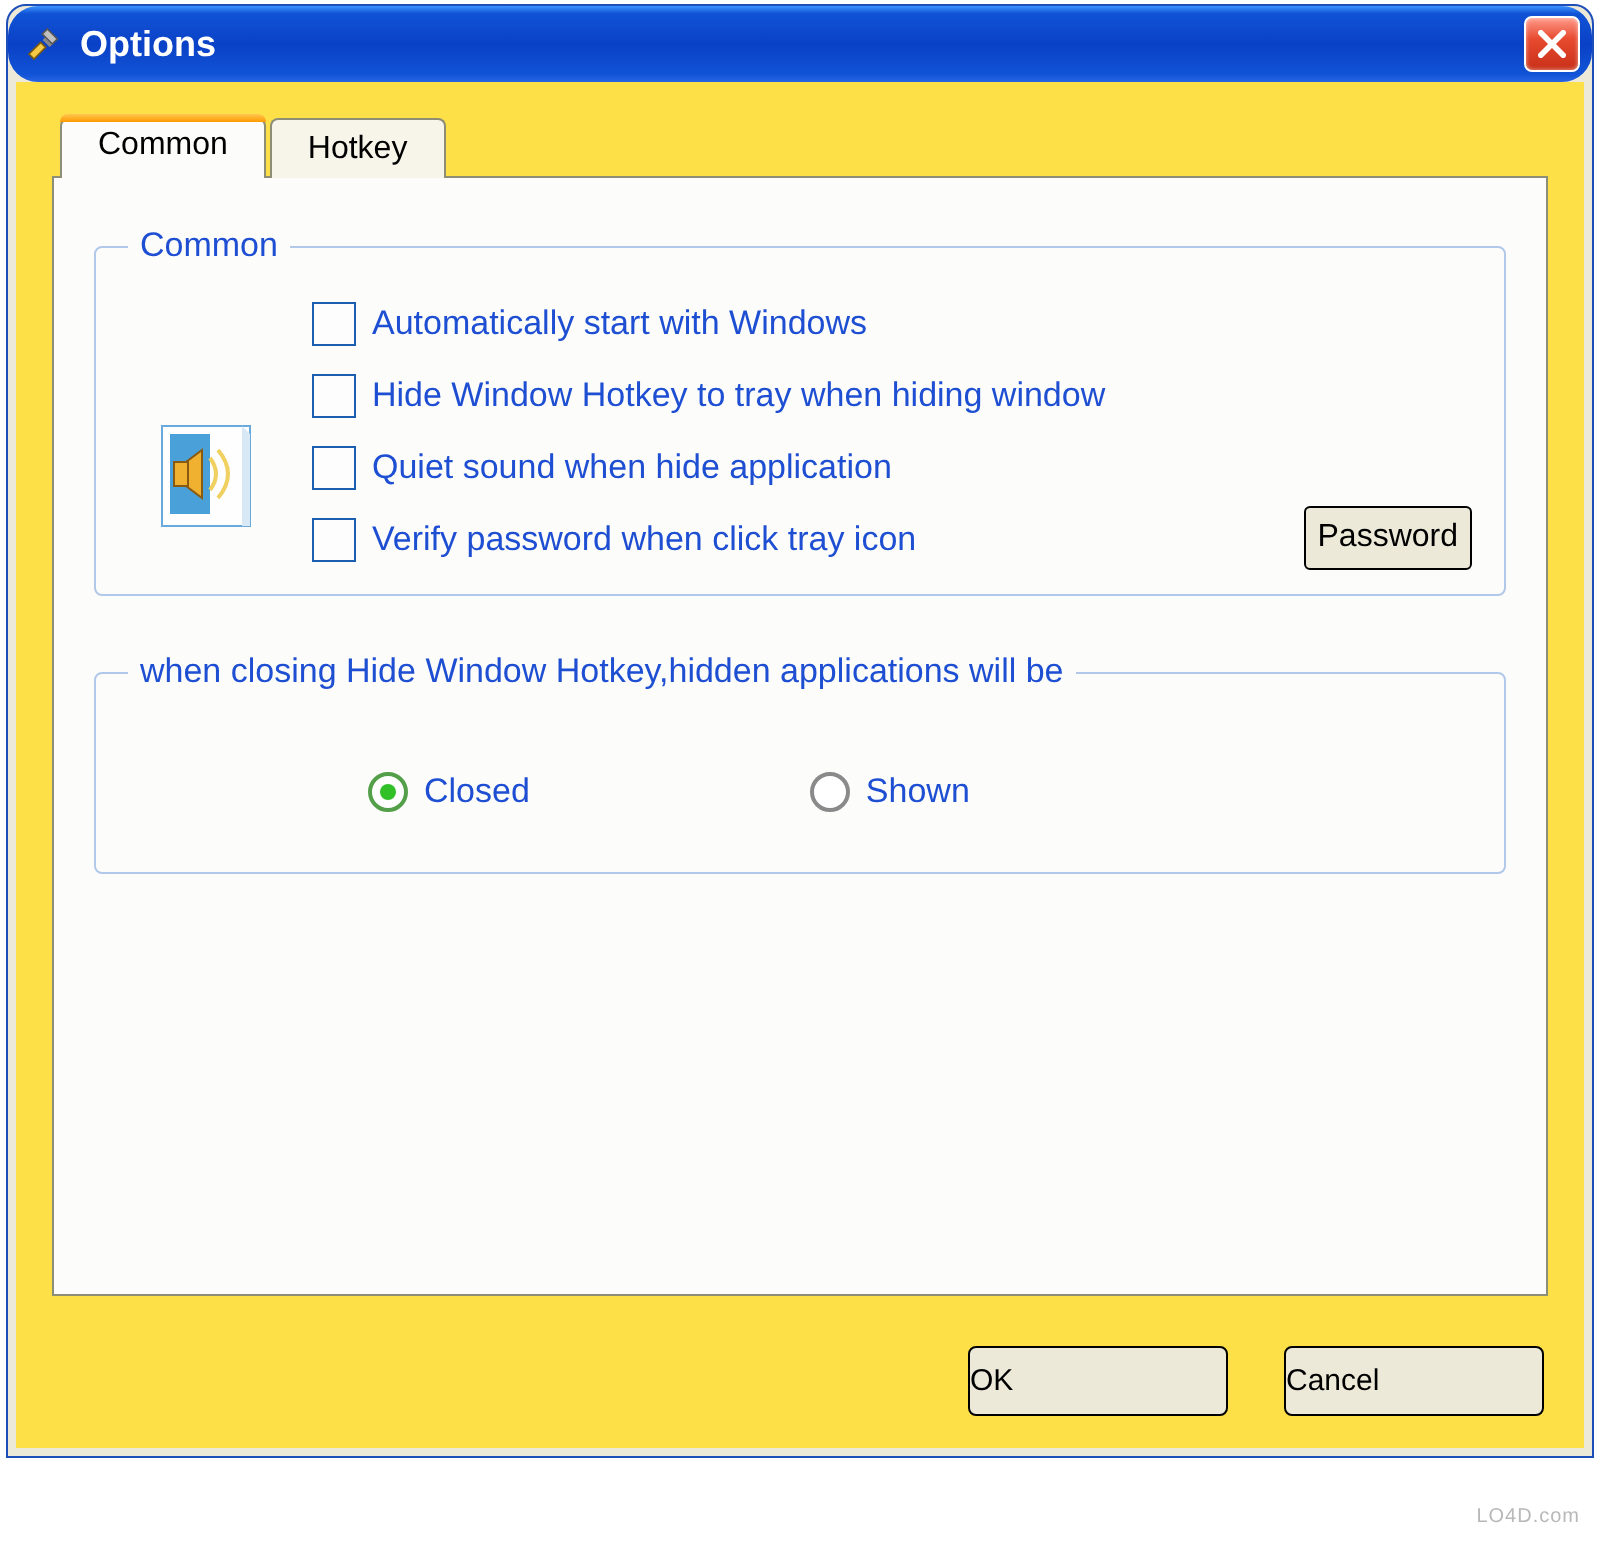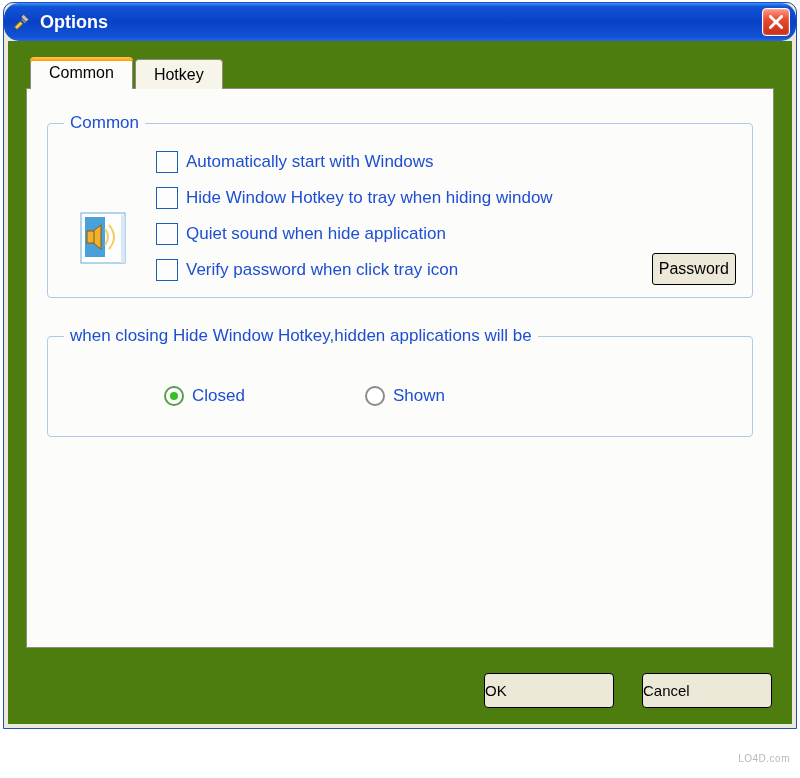--- a/index.html
+++ b/index.html
@@ -47,21 +47,21 @@
   align-items: center;
   justify-content: center;
   box-shadow: inset 0 0 2px rgba(255,255,255,0.6);
   cursor: pointer;
 }
 .close-btn svg { width: 14px; height: 14px; }
 
 .body-area {
   position: absolute;
   left: 4px; right: 4px; top: 38px; bottom: 4px;
-  background: #4d7c0f;
+  background: #fde047;
   padding: 18px 18px 14px 18px;
 }
 
 .tabs { position: relative; }
 .tab-strip {
   display: flex;
   position: relative;
   z-index: 2;
   margin-left: 4px;
 }
@@ -162,20 +162,21 @@
 .radio-row {
   display: flex;
   gap: 120px;
   padding: 22px 0 14px 100px;
 }
 .radio-item {
   display: flex;
   align-items: flex-start;
   gap: 8px;
   cursor: pointer;
+  margin-left: 20px;
 }
 .radio {
   width: 20px; height: 20px;
   border: 2px solid #54a04a;
   border-radius: 50%;
   display: flex;
   align-items: center;
   justify-content: center;
   background: #fff;
 }

